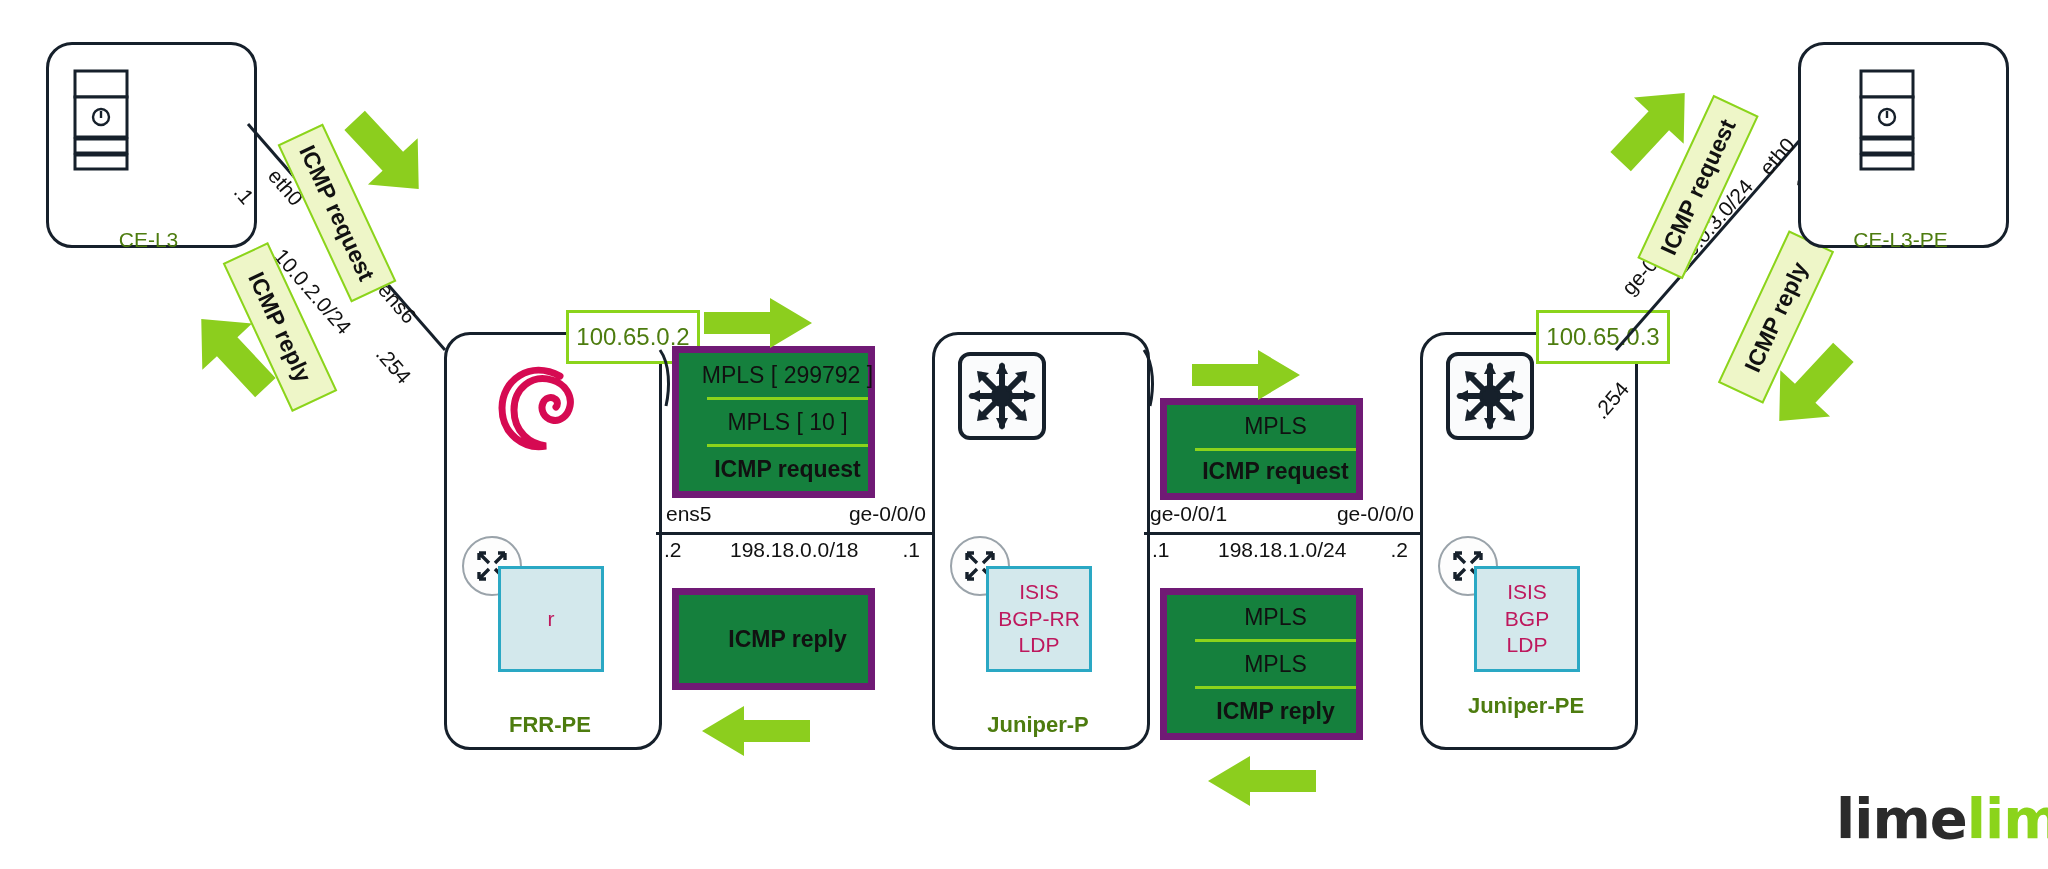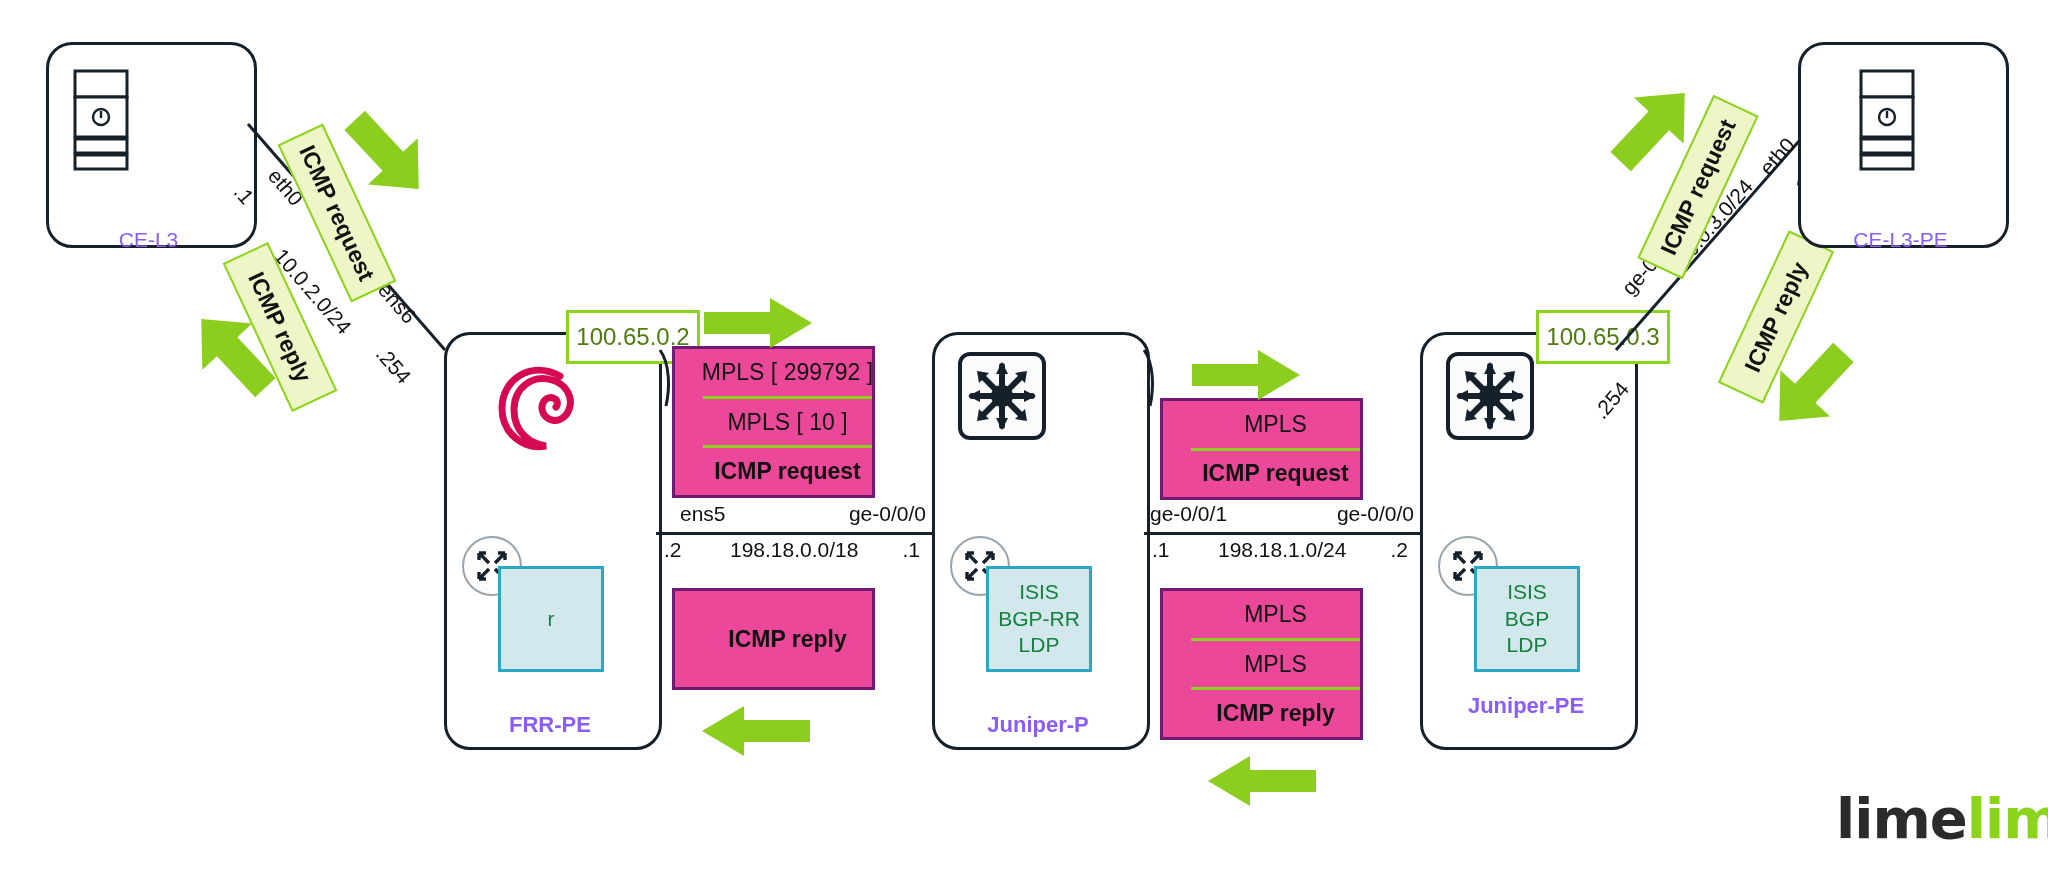--- a/index.html
+++ b/index.html
@@ -3,30 +3,30 @@
 <meta charset="utf-8">
 <style>
   html,body{margin:0;padding:0;background:#ffffff;}
   body{width:2048px;height:869px;position:relative;overflow:hidden;
        font-family:"Liberation Sans","DejaVu Sans",sans-serif;color:#1a1a1a;}
   #stage{position:absolute;left:0;top:0;width:2048px;height:869px;}
 
   
   .host{position:absolute;border:3px solid #16202b;border-radius:26px;background:#fff;}
   .router{position:absolute;border:3px solid #16202b;border-radius:26px;background:#fff;}
-  .devname{position:absolute;text-align:center;font-size:21px;color:#8b5cf6;white-space:nowrap;}
+  .devname{position:absolute;text-align:center;font-size:21px;color:#4d7c0f;white-space:nowrap;}
   .devname.bold{font-weight:bold;font-size:22px;}
 
   
   .ipbox{position:absolute;border:3px solid #8bd41b;background:#fff;
          font-size:24px;color:#4d7c0f;padding:4px 7px;white-space:nowrap;
          display:flex;align-items:center;justify-content:center;}
 
   
-  .stack{position:absolute;border:3px solid #701a75;background:#ec4899;
+  .stack{position:absolute;border:7px solid #701a75;background:#15803d;
          box-sizing:border-box;display:flex;flex-direction:column;padding-left:28px;}
   .stack .row{flex:1 1 auto;display:flex;align-items:center;justify-content:center;
               border-bottom:3px solid #8bd41b;font-size:23px;color:#111;white-space:nowrap;}
   .stack .row:last-child{border-bottom:none;}
   .stack .row.b{font-weight:bold;}
 
   
   .ribbon{position:absolute;border:2px solid #8bd41b;background:#eef6c8;
           font-weight:bold;font-size:23px;color:#111;white-space:nowrap;
           display:flex;align-items:center;justify-content:center;
@@ -37,21 +37,21 @@
       transform-origin:left center;}
 
   
   .linkbar{position:absolute;}
   .linkbar .hr{position:absolute;left:0;right:0;height:3px;background:#16202b;}
   .linkbar .iface{position:absolute;font-size:21px;color:#111;white-space:nowrap;}
 
   
   .protobox{position:absolute;border:3px solid #2aa8c4;background:#d3e8ec;
             display:flex;flex-direction:column;align-items:center;justify-content:center;
-            font-size:21px;color:#15803d;line-height:1.28;}
+            font-size:21px;color:#be185d;line-height:1.28;}
   .rbadge{position:absolute;width:56px;height:56px;border-radius:50%;
           border:2px solid #9aa3aa;background:#fdfdfd;
           display:flex;align-items:center;justify-content:center;}
 
   
   .arrow{position:absolute;transform-origin:center center;}
 
   
   #logo{position:absolute;font-size:56px;font-weight:bold;letter-spacing:-1px;
         font-family:"DejaVu Sans",sans-serif;}
@@ -118,21 +118,21 @@
       <path d="M4 30 L14 20 M4 30 L4 23 M4 30 L11 30" stroke="#16202b" stroke-width="3.4" fill="none"></path>
       <path d="M30 30 L20 20 M30 30 L30 23 M30 30 L23 30" stroke="#16202b" stroke-width="3.4" fill="none"></path>
     </svg>
   </div>
   <div class="protobox" style="left:498px;top:566px;width:100px;height:100px;">
     <span>r</span>
   </div>
 
   <div class="linkbar" style="left:656px;top:500px;width:276px;height:70px;">
     <div class="hr" style="top:32px;"></div>
-    <div class="iface" style="left:24px;top:2px;">ens5</div>
+    <div class="iface" style="left:10px;top:2px;">ens5</div>
     <div class="iface" style="right:6px;top:2px;">ge-0/0/0</div>
     <div class="iface" style="left:8px;top:38px;">.2</div>
     <div class="iface" style="left:74px;top:38px;">198.18.0.0/18</div>
     <div class="iface" style="right:12px;top:38px;">.1</div>
   </div>
 
   <div class="stack" style="left:672px;top:346px;width:203px;height:152px;">
     <div class="row">MPLS [ 299792 ]</div>
     <div class="row">MPLS [ 10 ]</div>
     <div class="row b">ICMP request</div>

